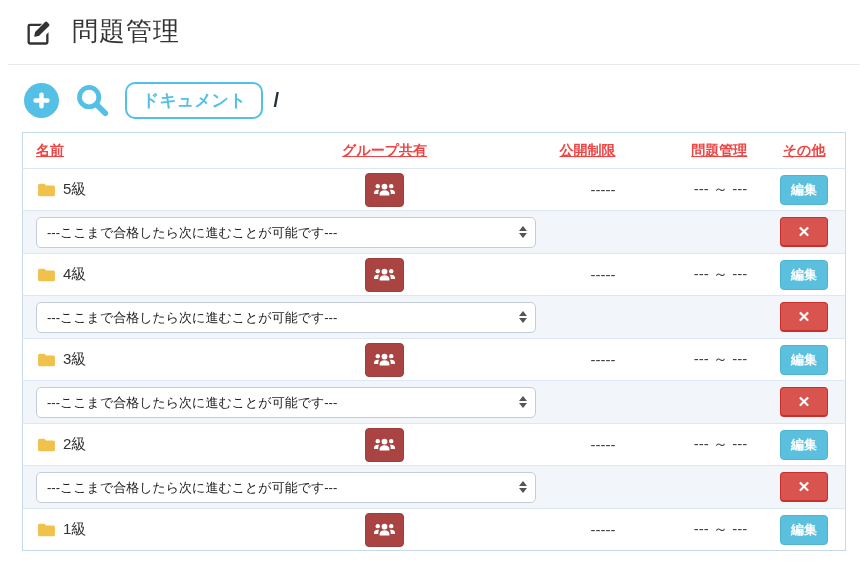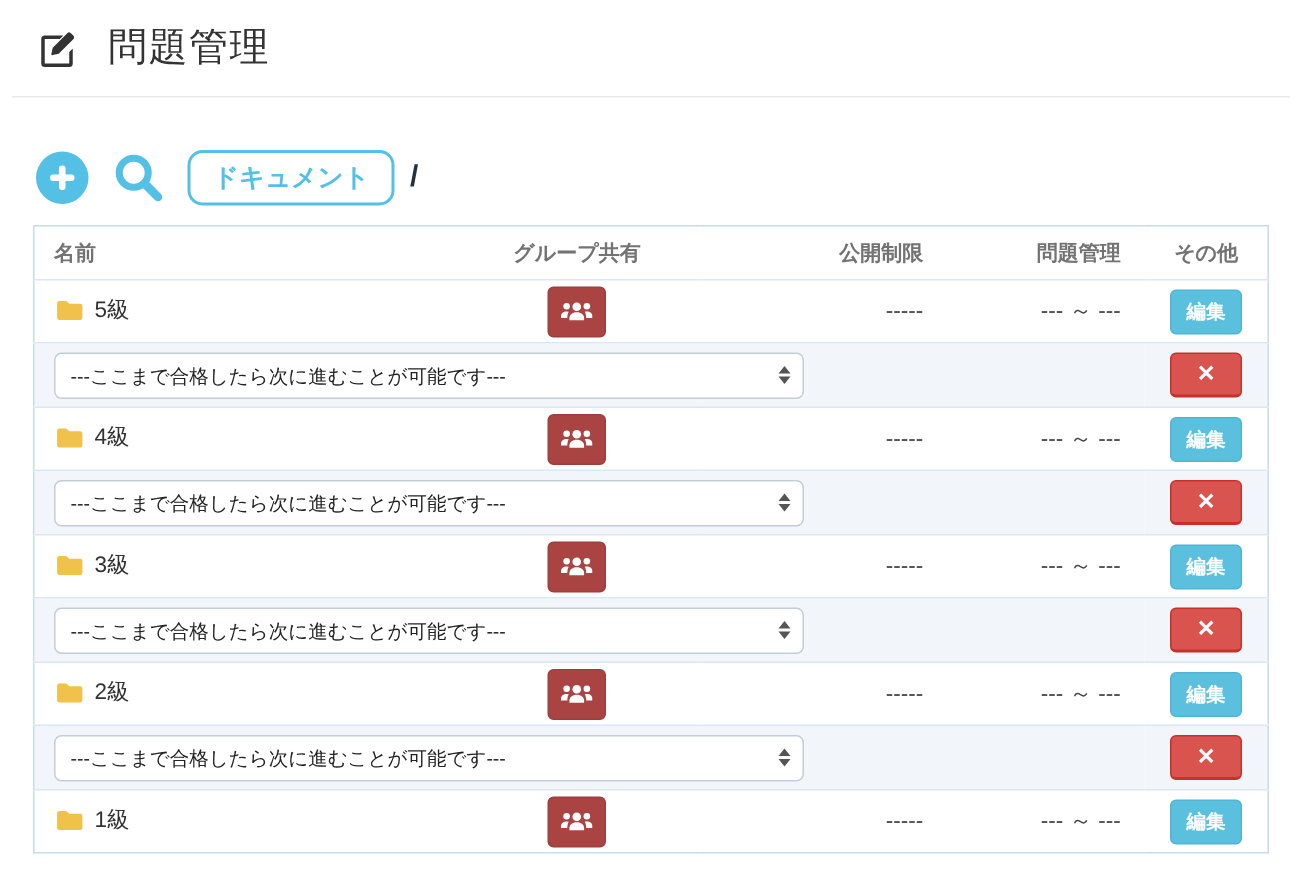--- a/index.html
+++ b/index.html
@@ -6,30 +6,30 @@
   html,body { width: 868px; background: #fff; font-family: "Liberation Sans","DejaVu Sans",sans-serif; color:#333; }
   .page { width: 868px; height: 588px; overflow: hidden; background:#fff; }
 
   
   .page-header { display:flex; align-items:center; gap:20px; margin:14px 0 0 24px; }
   .page-header h1 { font-size:26px; font-weight:500; color:#333; letter-spacing:1px; }
   .title-icon { display:inline-flex; margin-top:2px; }
   .header-rule { border:none; border-top:1px solid #e9e9e9; margin:15px 8px 0 8px; }
 
   
-  .toolbar { display:flex; align-items:center; gap:13px; margin:34px 0 0 24px; height:38px; }
+  .toolbar { display:flex; align-items:center; gap:13px; margin:16px 0 0 24px; height:38px; }
   .add-btn { width:35px; height:35px; border:none; border-radius:50%; background:#54c0e6; display:flex; align-items:center; justify-content:center; cursor:pointer; padding:0; }
   .search-btn { width:40px; height:40px; border:none; background:transparent; display:flex; align-items:center; justify-content:center; cursor:pointer; padding:0; }
   .crumb-pill { display:inline-flex; align-items:center; border:2px solid #54c0e6; border-radius:10px; background:#fff; color:#54c0e6; font-weight:bold; font-size:17px; padding:5px 15px; cursor:pointer; }
   .path-sep { font-size:20px; font-weight:bold; color:#21323f; margin-left:-3px; }
 
   
   table.doc-table { width:824px; margin:13px 0 0 22px; border-collapse:collapse; table-layout:fixed; border:1px solid #c7daea; }
   .doc-table th, .doc-table td { border-top:1px solid #dbe7f2; }
-  .doc-table thead th { border-top:none; font-size:14px; font-weight:bold; color:#737373; height:36px; background:#fff; }
+  .doc-table thead th { border-top:none; font-size:14px; font-weight:bold; color:#ef4444; height:36px; background:#fff;text-decoration:underline; }
   .doc-table th.c-name { text-align:left; padding-left:13px; }
   .doc-table th.c-share, .doc-table th.c-other { }
   .doc-table th.c-restrict, .doc-table th.c-period { text-align:right; padding-right:16px;margin-top:48px; }
 
   tr.folder-row td { height:42px; background:#fff; font-size:15px; }
   tr.divider-row td { height:43px; background:#f2f6fa;margin-left:48px; }
 
   td.name-cell { padding-left:14px; }
   .name-wrap { display:inline-flex; align-items:center; gap:7px; }
   .folder-name { color:#333; cursor:pointer; }

